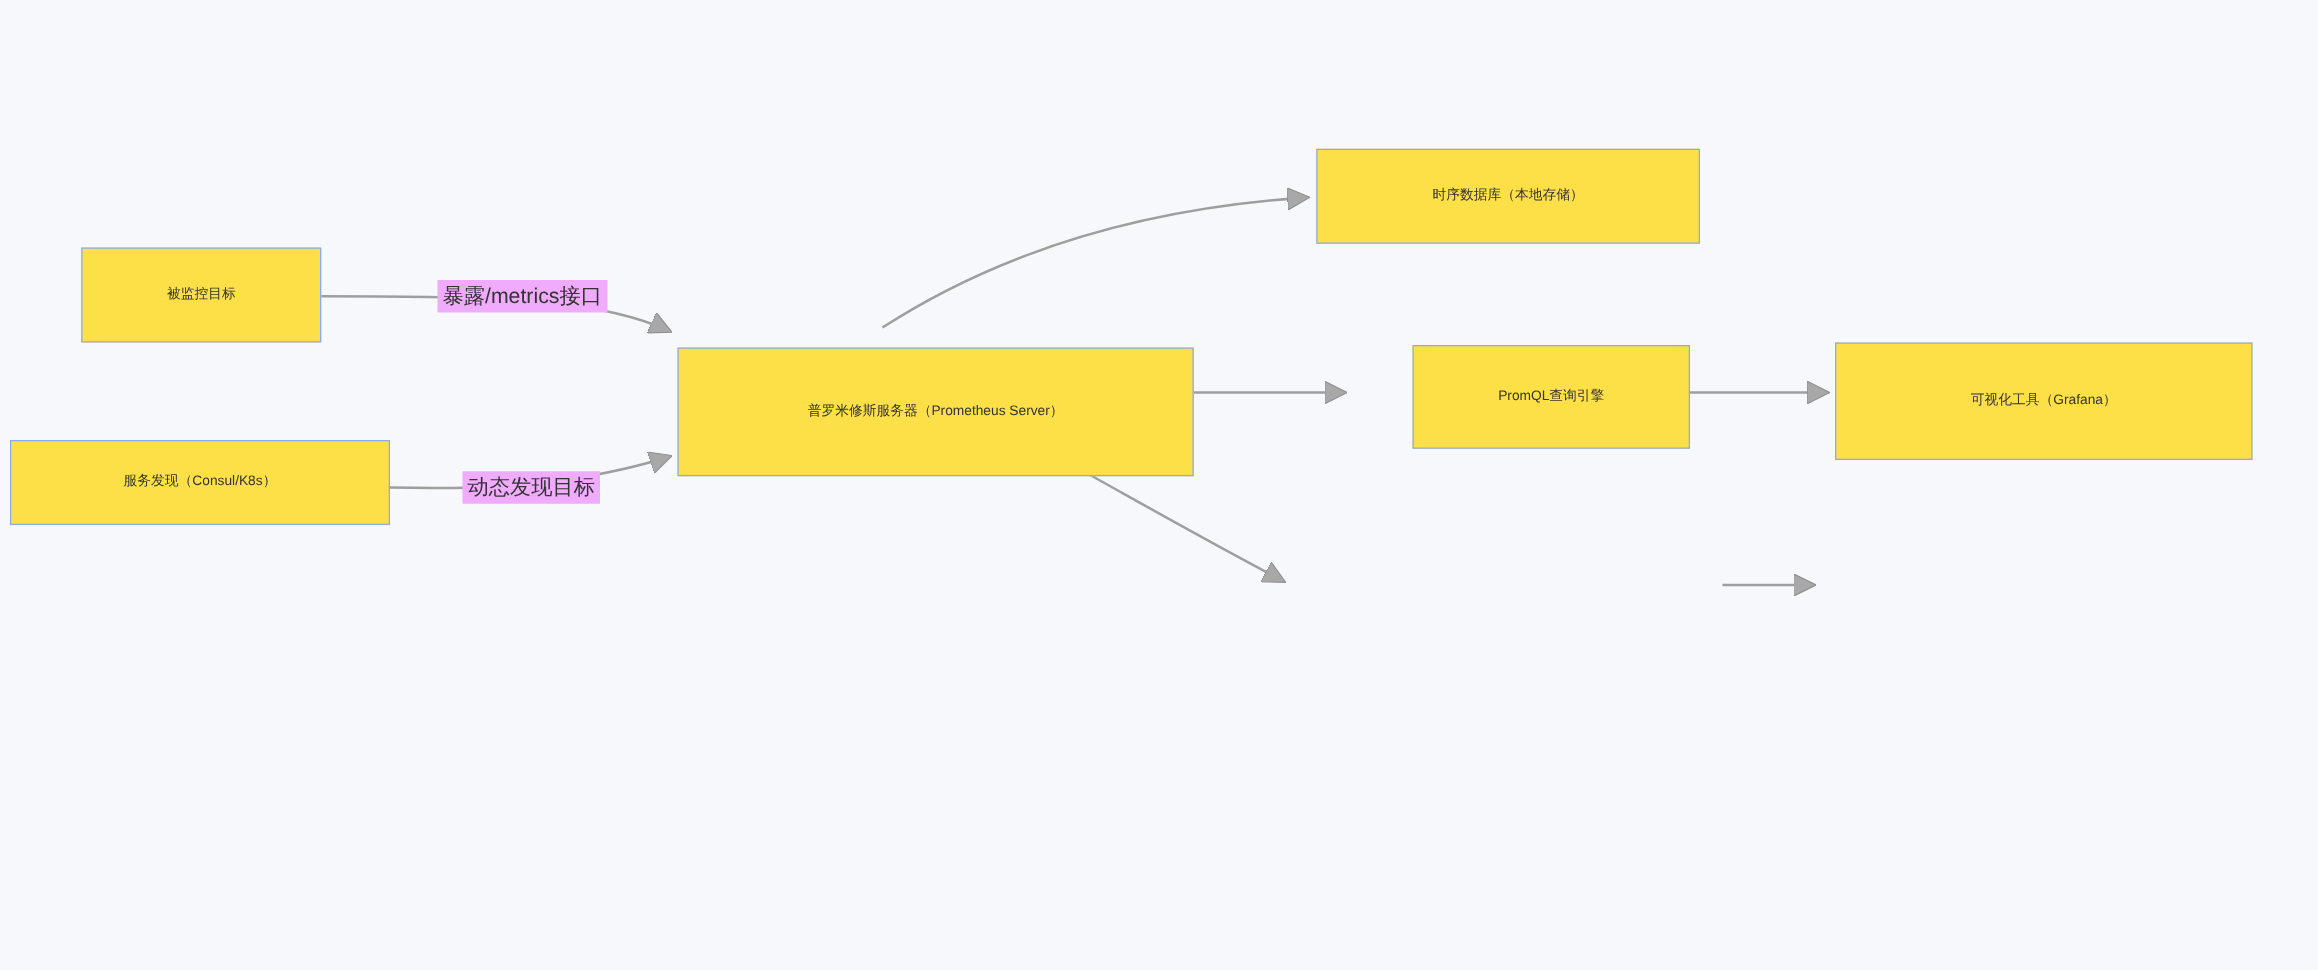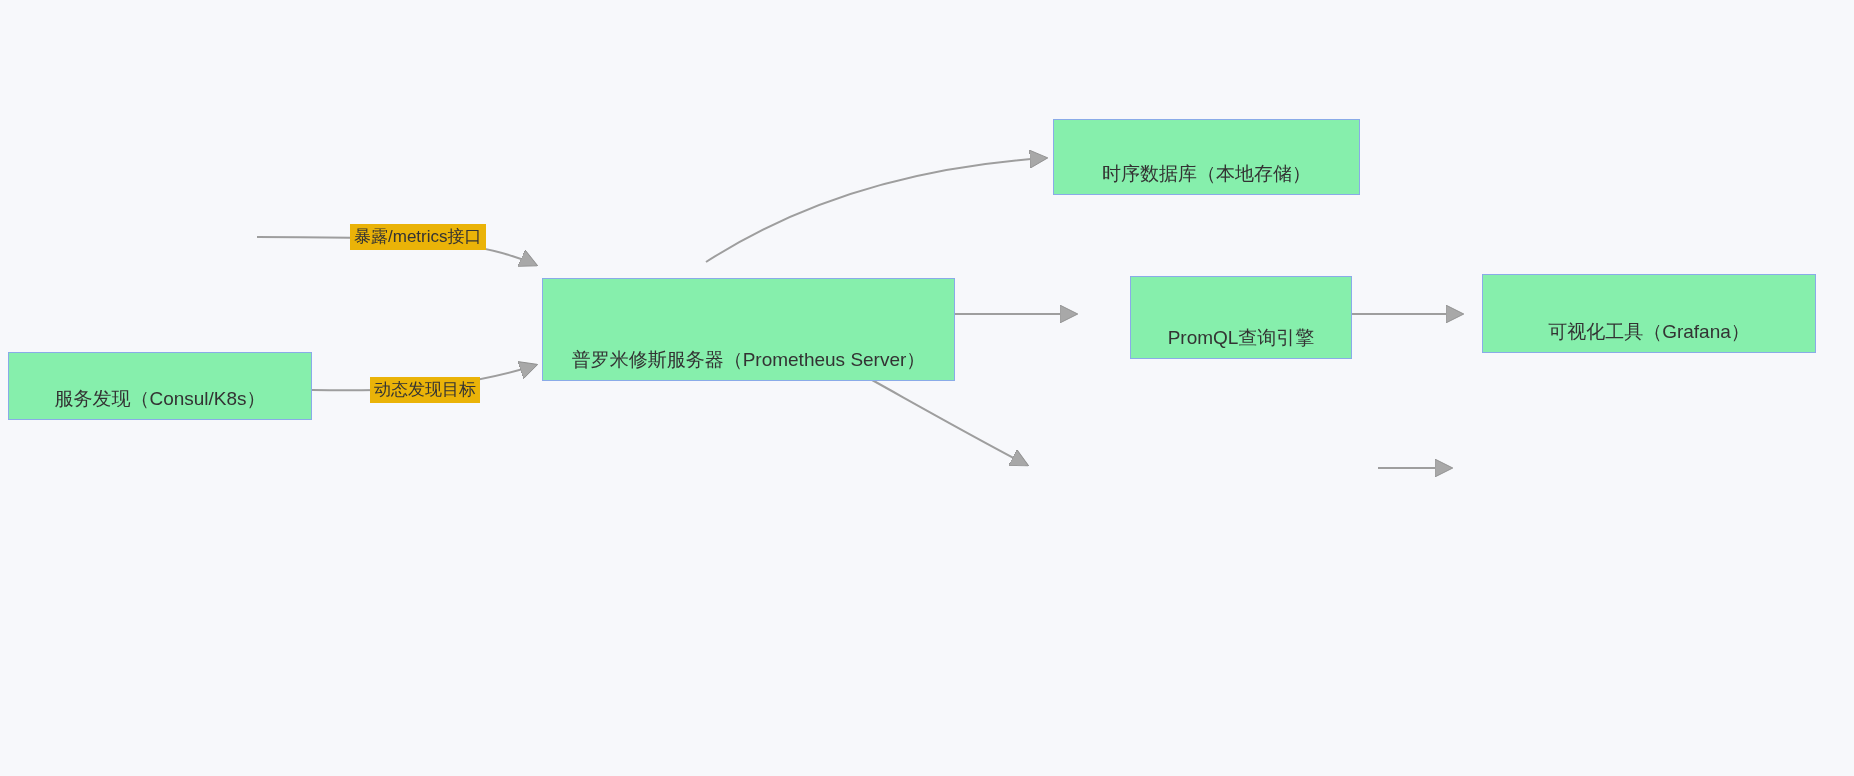--- a/index.html
+++ b/index.html
@@ -21,47 +21,47 @@
     width: 1854px; height: 776px;
   }
   .edge-path {
     fill: none;
     stroke: #9e9e9e;
     stroke-width: 2px;
   }
   .node {
     position: absolute;
     box-sizing: border-box;
-    background: #86efac;
+    background: #fde047;
     border: 1.5px solid #8aabe8;
     color: #333333;
-    font-size: 19px;
+    font-size: 11px;
     line-height: 1.55;
     display: flex;
-    align-items: flex-end;
+    align-items: center;
     justify-content: center;
     text-align: center;
     padding: 6px 14px;
   }
   .edge-label {
     position: absolute;
-    background: #eab308;
+    background: #f0abfc;
     color: #333333;
     font-size: 17px;
     line-height: 1.3;
     padding: 2px 4px;
     white-space: nowrap;
   }
   
   .n-monitored   { left: 65px;   top: 198px; width: 192px; height: 76px; }
   .n-discovery   { left: 8px;    top: 352px; width: 304px; height: 68px; }
   .n-prometheus  { left: 542px;  top: 278px; width: 413px; height: 103px; }
   .n-tsdb        { left: 1053px; top: 119px; width: 307px; height: 76px; }
   .n-promql      { left: 1082px; top: 276px; width: 222px; height: 83px; margin-left: 48px; }
-  .n-grafana     { left: 1468px; top: 274px; width: 334px; height: 79px; margin-left: 14px; }
+  .n-grafana     { left: 1468px; top: 274px; width: 334px; height: 94px; }
   .n-alertmgr    { left: 1033px; top: 430px; width: 345px; height: 77px; }
   .n-channels    { left: 1457px; top: 428px; width: 388px; height: 79px; }
   
   .l-metrics     { left: 350px; top: 224px; }
   .l-dynamic     { left: 370px; top: 377px; }
 </style>
 </head>
 <body>
 
 <div class="canvas">
@@ -81,20 +81,23 @@
 
     <path class="edge-path" d="M955,314 L1076,314" marker-end="url(#arrow)"></path>
 
     <path class="edge-path" d="M1304,314 L1462,314" marker-end="url(#arrow)"></path>
 
     <path class="edge-path" d="M845,365 C905,398 962,431 1027,465" marker-end="url(#arrow)"></path>
 
     <path class="edge-path" d="M1378,468 L1451,468" marker-end="url(#arrow)"></path>
   </svg>
 
+  <div class="node n-monitored">
+    <span>被监控目标</span>
+  </div>
 
   <div class="node n-discovery">
     <span>服务发现（Consul/K8s）</span>
   </div>
 
   <div class="node n-prometheus">
     <span>普罗米修斯服务器（Prometheus Server）</span>
   </div>
 
   <div class="node n-tsdb">

